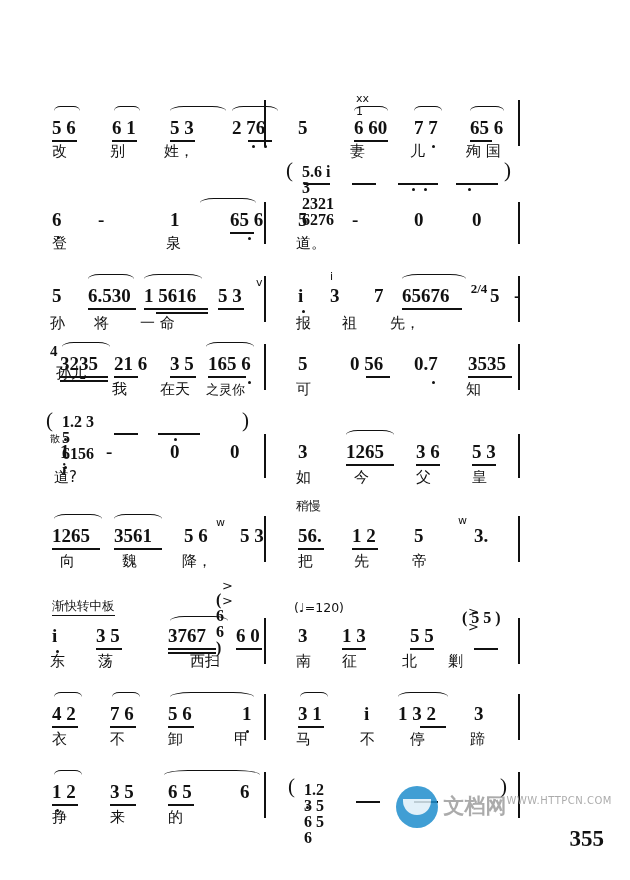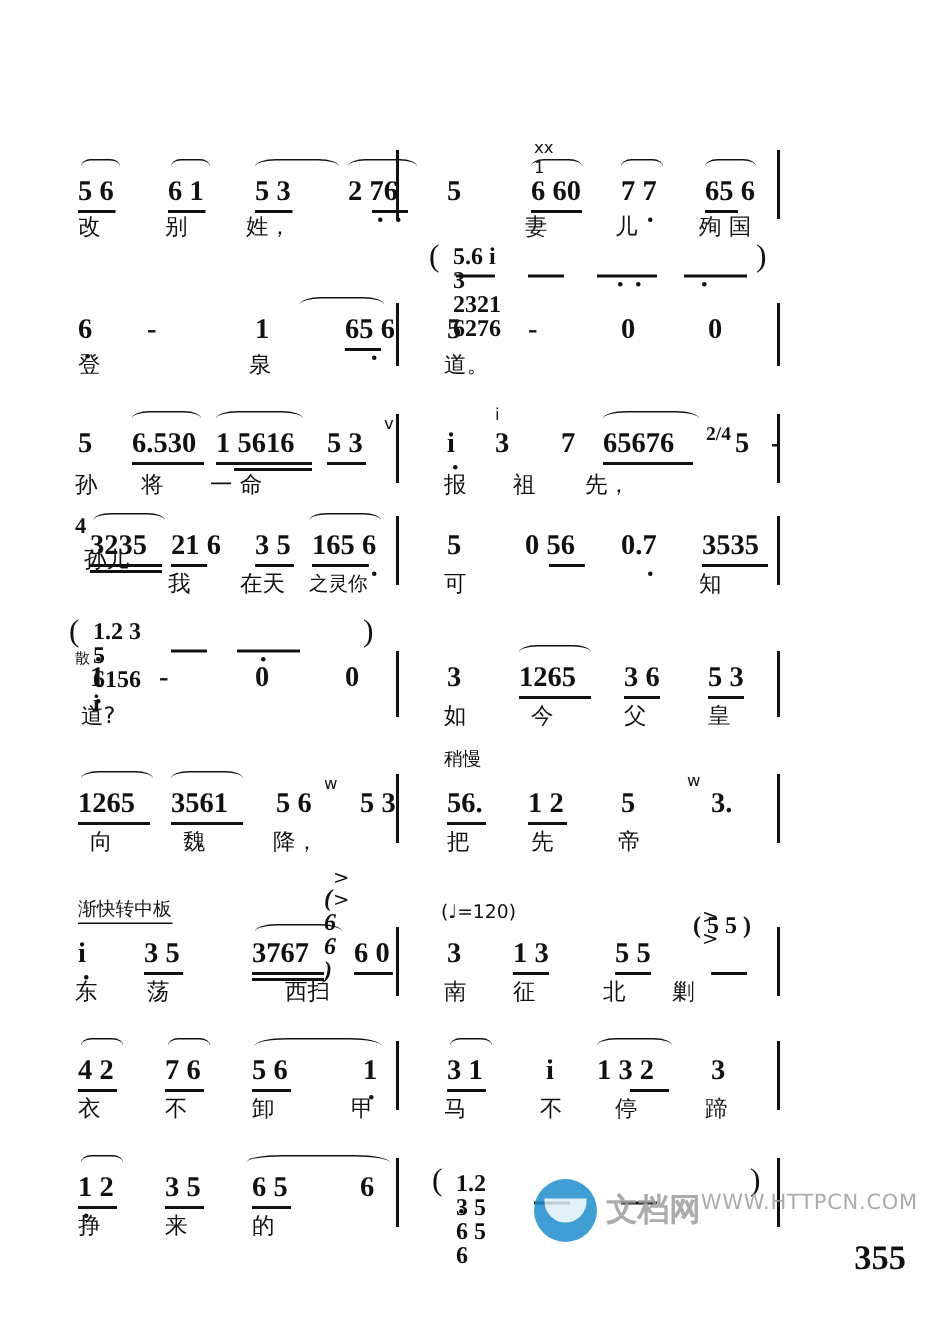--- a/index.html
+++ b/index.html
@@ -147,21 +147,21 @@
     display: flex; flex-direction: row; line-height: 1.1;
   }
   .wm-main {
     font-family: "DejaVu Sans", sans-serif;
     font-size: 21px;
     color: #9d9d9d;
     font-weight: bold;
   }
   .wm-sub {
     font-family: "DejaVu Sans", sans-serif;
-    font-size: 14px;
+    font-size: 10px;
     color: #9d9d9d;
     letter-spacing: .5px;
   }
 </style>
 </head>
 <body>
 
 <div class="page">
 
   <div class="row" style="top:104px;">
@@ -421,21 +421,21 @@
       <div class="lyric" style="position:absolute; left:114px; top:42px;">帝</div>
     </div>
 
     <div class="barline" style="left:518px; top:4px; height:46px;"></div>
   </div>
 
   <div class="row" style="top:600px;">
     <div class="col" style="left:52px; top:0;">
       <div class="marker" style="left:0px; top:-2px; border-bottom:1px solid #111;">渐快转中板</div>
       <div class="accent" style="left:170px; top:-22px;">&gt; &gt;</div>
-      <div class="num sm" style="position:absolute; left:164px; top:-8px;font-style:italic;">( 6 6 )</div>
+      <div class="num sm" style="position:absolute; left:164px; top:-8px;">( 6 6 )</div>
       <div class="slur" style="left:118px; top:16px; width:58px;"></div>
 
       <div class="grp num" style="left:0px; top:26px;">i</div>
       <div class="dot-under" style="left:4px; top:50px;"></div>
       <div class="grp num" style="left:44px; top:26px;">3 5</div>
       <div class="beam" style="left:44px; top:48px; width:26px;"></div>
       <div class="grp num" style="left:116px; top:26px;">3767</div>
       <div class="beam" style="left:116px; top:48px; width:48px;"></div>
       <div class="beam" style="left:116px; top:52px; width:48px;"></div>
       <div class="grp num" style="left:184px; top:26px;">6 0</div>

